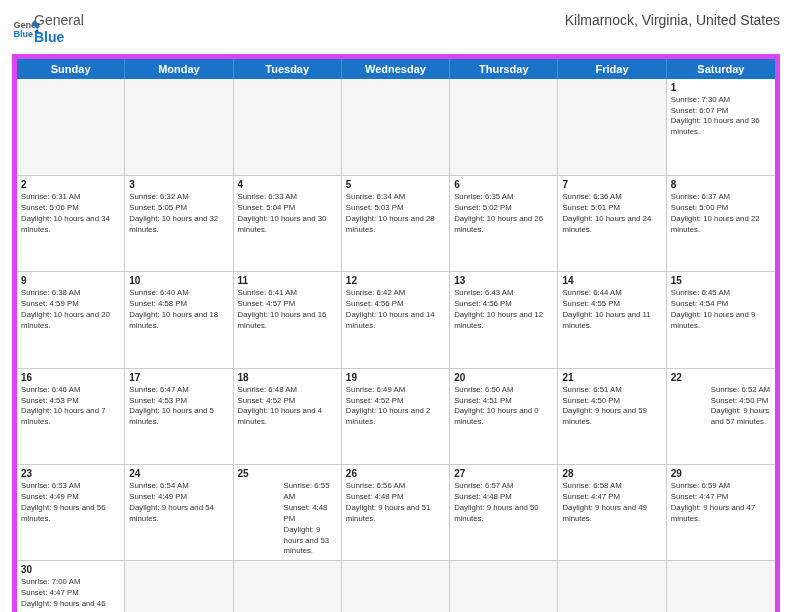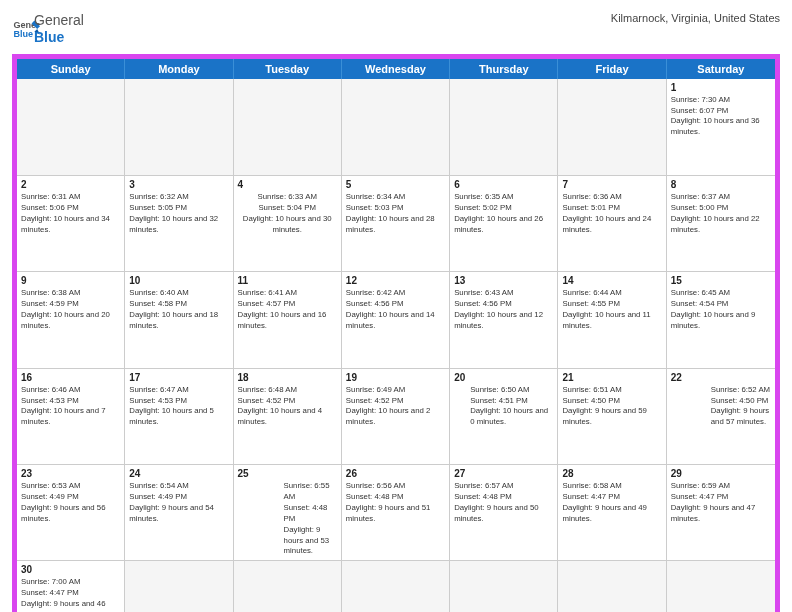--- a/index.html
+++ b/index.html
@@ -34,21 +34,21 @@
     }
     .title-block {
       text-align: right;
     }
     .month-title {
       font-size: 28px;
       font-weight: bold;
       color: #222;
     }
     .location {
-      font-size: 11px;
+      font-size: 14px;
       color: #444;
     }
     .calendar {
       flex: 1;
       display: flex;
       flex-direction: column;
       border: 5px solid #d946ef;
     }
     .cal-header {
       display: grid;
@@ -152,21 +152,21 @@
 Daylight: 10 hours and 34 minutes.</div>
           </div>
           <div class="cal-cell">
             <div class="day-number">3</div>
             <div class="day-info" style="white-space: pre-line;">Sunrise: 6:32 AM
 Sunset: 5:05 PM
 Daylight: 10 hours and 32 minutes.</div>
           </div>
           <div class="cal-cell">
             <div class="day-number">4</div>
-            <div class="day-info" style="white-space: pre-line; text-align: center;">Sunrise: 6:33 AM
+            <div class="day-info" style="white-space: pre-line;">Sunrise: 6:33 AM
 Sunset: 5:04 PM
 Daylight: 10 hours and 30 minutes.</div>
           </div>
           <div class="cal-cell">
             <div class="day-number">5</div>
             <div class="day-info" style="white-space: pre-line;">Sunrise: 6:34 AM
 Sunset: 5:03 PM
 Daylight: 10 hours and 28 minutes.</div>
           </div>
           <div class="cal-cell">
@@ -252,21 +252,21 @@
 Daylight: 10 hours and 4 minutes.</div>
           </div>
           <div class="cal-cell">
             <div class="day-number">19</div>
             <div class="day-info" style="white-space: pre-line;">Sunrise: 6:49 AM
 Sunset: 4:52 PM
 Daylight: 10 hours and 2 minutes.</div>
           </div>
           <div class="cal-cell">
             <div class="day-number">20</div>
-            <div class="day-info" style="white-space: pre-line; margin-left: 16px;">Sunrise: 6:50 AM
+            <div class="day-info" style="white-space: pre-line;">Sunrise: 6:50 AM
 Sunset: 4:51 PM
 Daylight: 10 hours and 0 minutes.</div>
           </div>
           <div class="cal-cell">
             <div class="day-number">21</div>
             <div class="day-info" style="white-space: pre-line;">Sunrise: 6:51 AM
 Sunset: 4:50 PM
 Daylight: 9 hours and 59 minutes.</div>
           </div>
           <div class="cal-cell">

